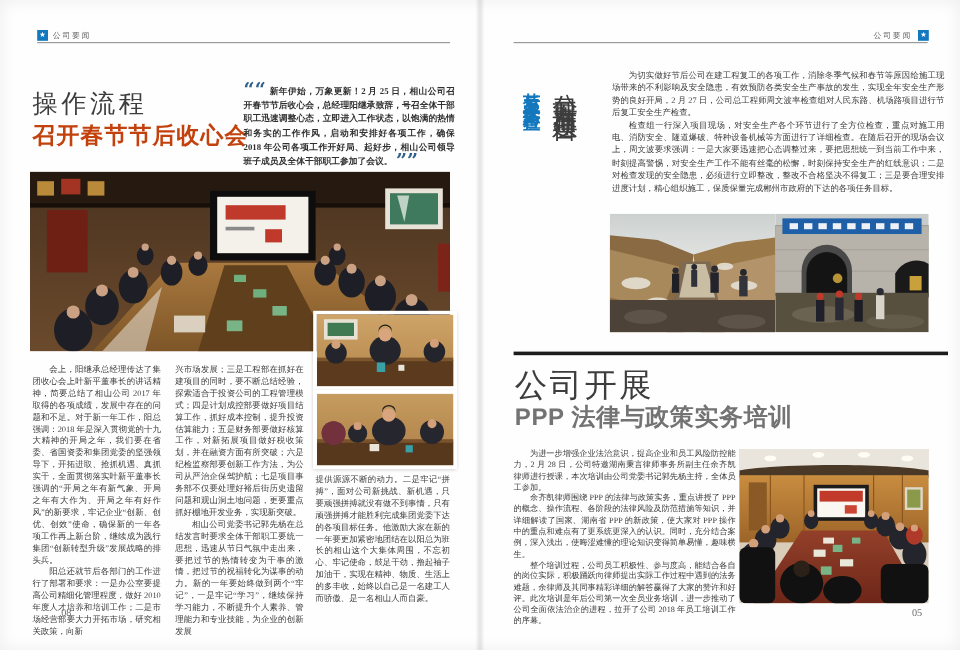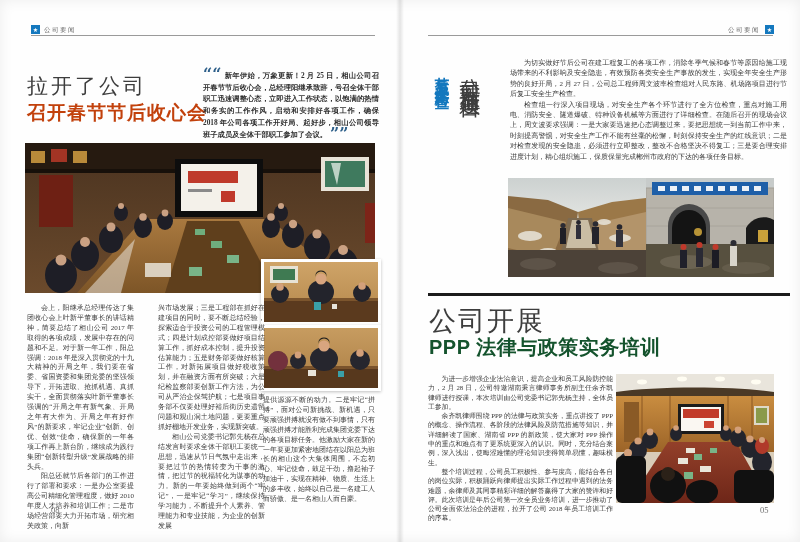--- a/index.html
+++ b/index.html
@@ -52,35 +52,35 @@
   .vtitle .blue{
     writing-mode:vertical-rl;text-orientation:upright;
     color:#1478be;font-weight:bold;font-size:14.5px;letter-spacing:2px;margin-top:3px;
   }
   .vtitle .dark{
     writing-mode:vertical-rl;text-orientation:upright;
     color:#3d3d3d;font-size:21px;letter-spacing:3px;margin-left:5px;font-weight:500;
   }
   .divider{position:absolute;left:428px;top:293px;width:362px;height:3px;background:#1c1c1c;}
   .ttl2-top{position:absolute;left:429px;top:303px;color:#3d3d3d;font-size:27px;letter-spacing:2px;font-weight:500;}
-  .ttl2-main{position:absolute;left:429px;top:334px;color:#14532d;font-size:20px;font-weight:bold;letter-spacing:.5px;}
+  .ttl2-main{position:absolute;left:429px;top:334px;color:#737373;font-size:20px;font-weight:bold;letter-spacing:.5px;}
   .art2{left:428px;top:374px;width:185px;font-size:6.8px;line-height:9.3px;}
 </style>
 </head>
 <body>
 
 <div class="spread">
 
   <div>
 
     <div class="kicker-icon" style="left:31px;top:25px;">★</div>
     <div class="kicker-label" style="left:44px;top:26px;">公司要闻</div>
     <div class="kicker-rule" style="left:31px;top:35px;width:344px;"></div>
 
-    <div class="ttl-top" style="left:27px;top:72px;">拉开了公司</div>
+    <div class="ttl-top" style="left:27px;top:72px;">操作流程</div>
     <div class="ttl-main" style="left:27px;top:100px;">召开春节节后收心会</div>
 
     <div class="quote">
       <span class="qmark open">““</span><span>新年伊始，万象更新！2 月 25 日，相山公司召开春节节后收心会，总经理阳继承致辞，号召全体干部职工迅速调整心态，立即进入工作状态，以饱满的热情和务实的工作作风，启动和安排好各项工作，确保 2018 年公司各项工作开好局、起好步，相山公司领导班子成员及全体干部职工参加了会议。</span><span class="qmark close">””</span>
     </div>
 
     <div class="photo" style="left:25px;top:143px;width:350px;height:150px;">
       <svg width="350" height="150" viewBox="0 0 350 150">
         <defs>
           <linearGradient id="wallL" x1="0" y1="0" x2="0" y2="1">
@@ -197,21 +197,21 @@
           <circle cx="96" cy="25" r="3.8" fill="#d3a07a"></circle>
         <rect x="44" y="42" width="8" height="6" fill="#e8e4da"></rect>
           <rect x="74" y="43" width="6" height="6" fill="#3aa0a8"></rect>
       </svg>
     </div>
 
     <div class="bodycol" style="left:27px;top:304px;width:107px;">
       <p>会上，阳继承总经理传达了集团收心会上叶新平董事长的讲话精神，简要总结了相山公司 2017 年取得的各项成绩，发展中存在的问题和不足。对于新一年工作，阳总强调：2018 年是深入贯彻党的十九大精神的开局之年，我们要在省委、省国资委和集团党委的坚强领导下，开拓进取、抢抓机遇、真抓实干，全面贯彻落实叶新平董事长强调的“开局之年有新气象、开局之年有大作为、开局之年有好作风”的新要求，牢记企业“创新、创优、创效”使命，确保新的一年各项工作再上新台阶，继续成为践行集团“创新转型升级”发展战略的排头兵。</p>
       <p>阳总还就节后各部门的工作进行了部署和要求：一是办公室要提高公司精细化管理程度，做好 2010 年度人才培养和培训工作；二是市场经营部要大力开拓市场，研究相关政策，向新</p>
     </div>
-    <div class="bodycol" style="left:146px;top:304px;width:107px;margin-left:12px;">
+    <div class="bodycol" style="left:146px;top:304px;width:107px;">
       <p class="cont">兴市场发展；三是工程部在抓好在建项目的同时，要不断总结经验，探索适合于投资公司的工程管理模式；四是计划成控部要做好项目结算工作，抓好成本控制，提升投资估算能力；五是财务部要做好核算工作，对新拓展项目做好税收策划，并在融资方面有所突破；六是纪检监察部要创新工作方法，为公司从严治企保驾护航；七是项目事务部不仅要处理好裕后街历史遗留问题和观山洞土地问题，更要重点抓好棚地开发业务，实现新突破。</p>
       <p>相山公司党委书记郭先杨在总结发言时要求全体干部职工要统一思想，迅速从节日气氛中走出来，要把过节的热情转变为干事的激情，把过节的祝福转化为谋事的动力。新的一年要始终做到两个“牢记”，一是牢记“学习”，继续保持学习能力，不断提升个人素养、管理能力和专业技能，为企业的创新发展</p>
     </div>
     <div class="bodycol" style="left:263px;top:396px;width:112px;">
       <p class="cont">提供源源不断的动力。二是牢记“拼搏”，面对公司新挑战、新机遇，只要顽强拼搏就没有做不到事情，只有顽强拼搏才能胜利完成集团党委下达的各项目标任务。他激励大家在新的一年要更加紧密地团结在以阳总为班长的相山这个大集体周围，不忘初心、牢记使命，鼓足干劲，撸起袖子加油干，实现在精神、物质、生活上的多丰收，始终以自己是一名建工人而骄傲、是一名相山人而自豪。</p>
     </div>
 
     <div class="pagenum" style="left:27px;top:505px;padding-left:24px;">08</div>
   </div>
 

